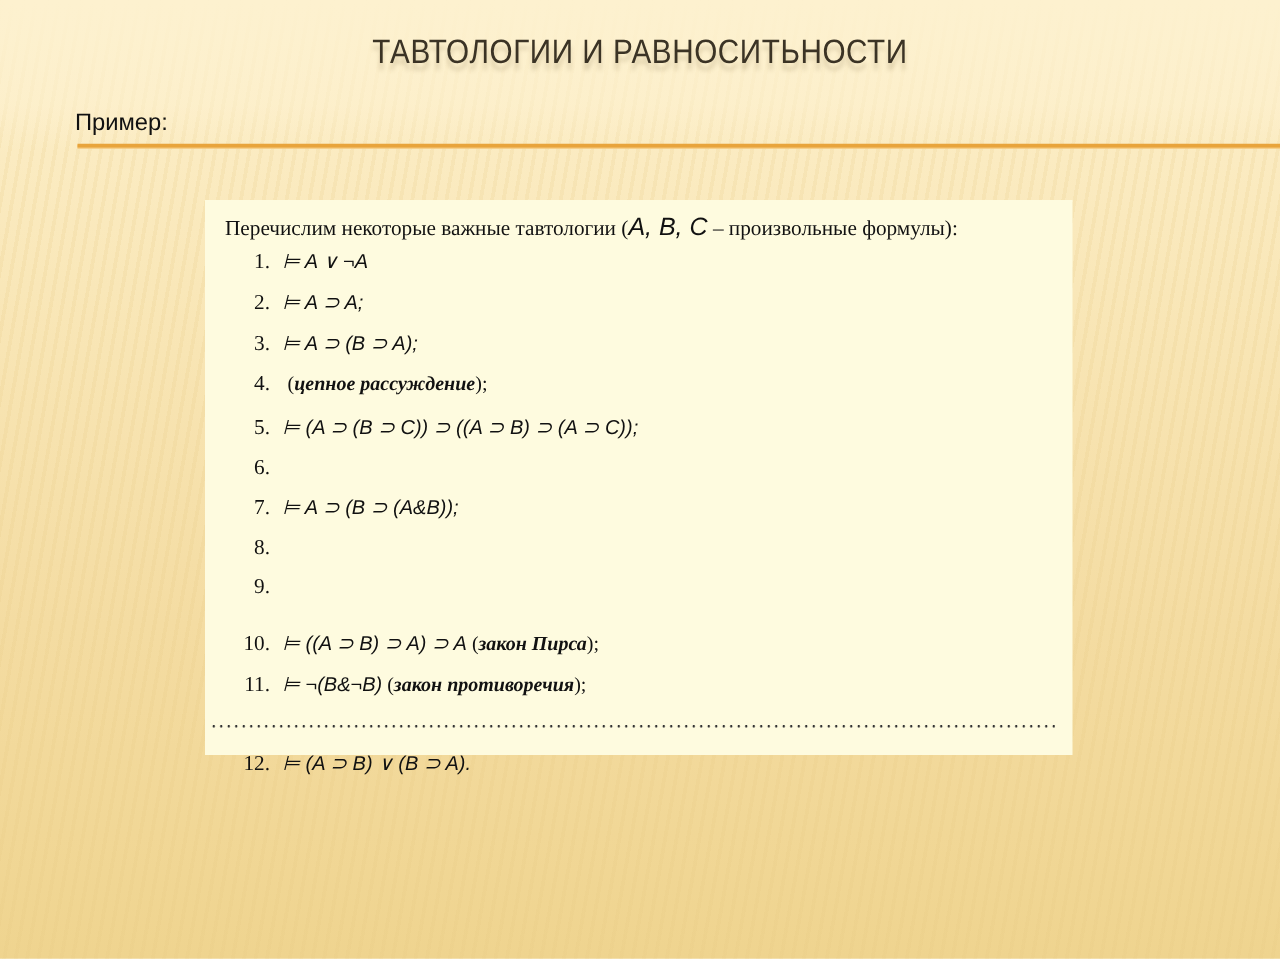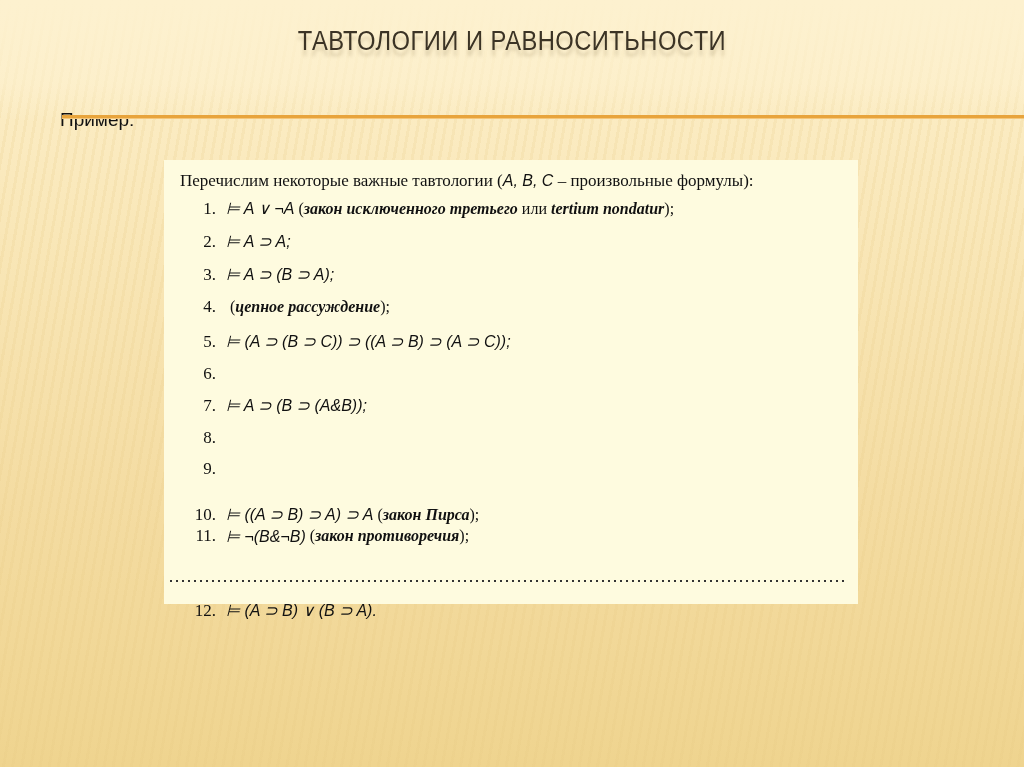--- a/index.html
+++ b/index.html
@@ -28,21 +28,20 @@
       letter-spacing: 0.5px;
       transform: scaleX(0.88);
       text-shadow: 0 6px 4px rgba(120,100,60,0.25);
     }
     .subtitle {
       position: absolute;
       top: 88px; left: 60px;
       font-family: "Liberation Sans", sans-serif;
       font-size: 19px;
       color: #111;
-      margin-top: 21px;
     }
     .rule {
       position: absolute;
       top: 115px; left: 62px; width: 962px; height: 3px;
       background: #e8a43c;
       box-shadow: 0 1px 0 #f5c77a;
     }
     .box {
       position: absolute;
       left: 164px; top: 160px;
@@ -50,21 +49,21 @@
       background: #fefbdf;
     }
     .intro {
       position: absolute;
       left: 180px; top: 171px;
       font-family: "Liberation Serif", serif;
       font-size: 17px;
       color: #111;
       white-space: nowrap;
     }
-    .intro i { font-family: "Liberation Sans", sans-serif; font-style: italic; font-size: 16px; }
+    .intro i { font-family: "Liberation Sans", sans-serif; font-style: italic; font-size: 20px; }
     .item {
       position: absolute;
       left: 178px;
       font-family: "Liberation Sans", sans-serif;
       font-size: 16px;
       color: #111;
       white-space: nowrap;
       display: flex; align-items: baseline;
     }
     .num {
@@ -103,21 +102,20 @@
 
 <div class="box"></div>
 
 <div class="intro">
   <span>Перечислим некоторые важные тавтологии (</span><i>A, B, C</i><span> – произвольные формулы):</span>
 </div>
 
 <div class="item" style="top:199px;">
   <span class="num">1.</span>
   <i class="formula">⊨ A ∨ ¬A</i>
-  <span class="note"><span> (</span><b><i>закон исключенного третьего</i></b><span> или </span><b><i>tertium nondatur</i></b><span>);</span></span>
 </div>
 
 <div class="item" style="top:232px;">
   <span class="num">2.</span>
   <i class="formula">⊨ A ⊃ A;</i>
 </div>
 
 <div class="item" style="top:265px;">
   <span class="num">3.</span>
   <i class="formula">⊨ A ⊃ (B ⊃ A);</i>
@@ -149,21 +147,21 @@
 <div class="item" style="top:459px;">
   <span class="num">9.</span>
 </div>
 
 <div class="item" style="top:505px;">
   <span class="num">10.</span>
   <i class="formula">⊨ ((A ⊃ B) ⊃ A) ⊃ A</i>
   <span class="note"><span> (</span><b><i>закон Пирса</i></b><span>);</span></span>
 </div>
 
-<div class="item" style="top:526px;align-items:center;">
+<div class="item" style="top:538px;">
   <span class="num">11.</span>
   <i class="formula">⊨ ¬(B&amp;¬B)</i>
   <span class="note"><span> (</span><b><i>закон противоречия</i></b><span>);</span></span>
 </div>
 
 <div class="item" style="top:557px;margin-top:44px;">
   <span class="num">12.</span>
   <i class="formula">⊨ (A ⊃ B) ∨ (B ⊃ A).</i>
 </div>
 

